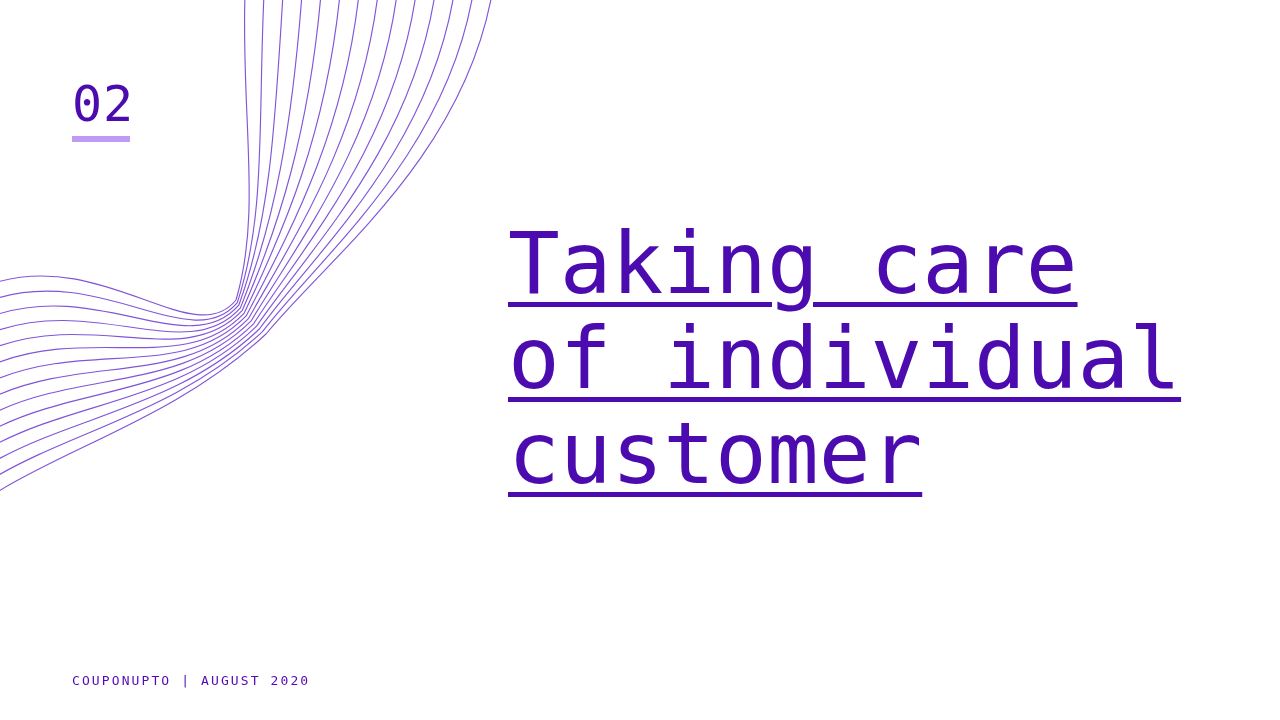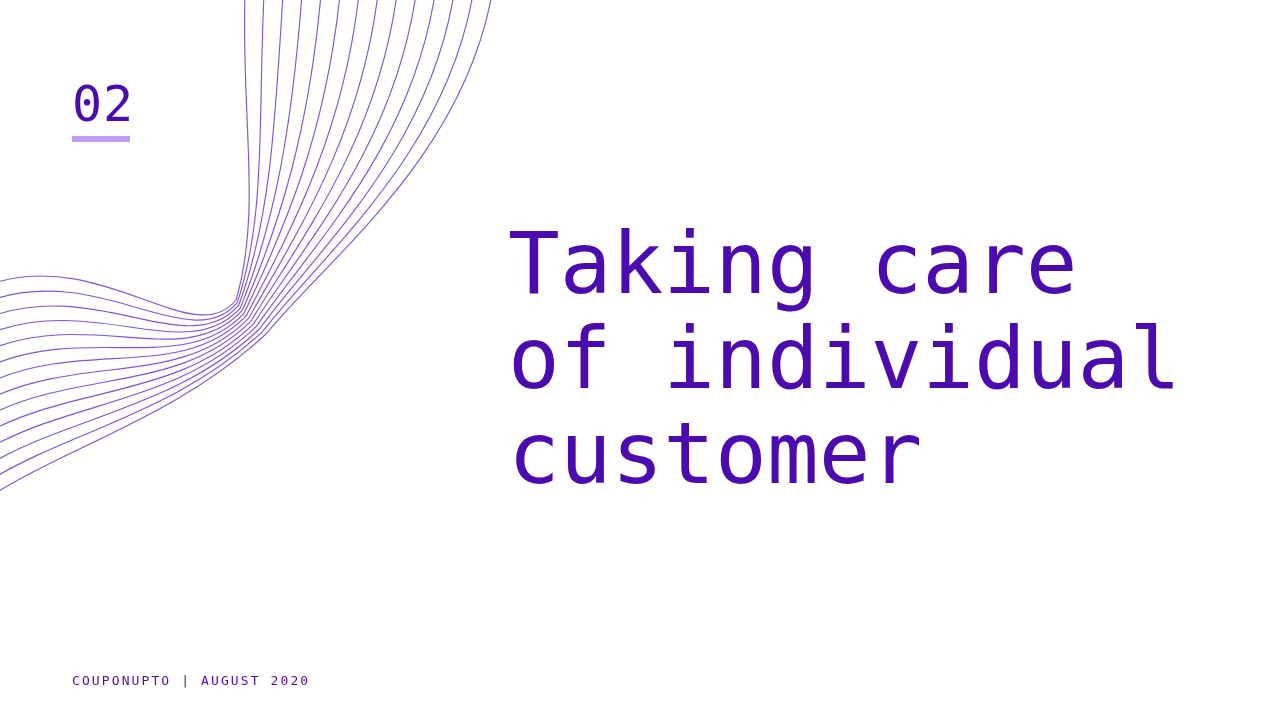--- a/index.html
+++ b/index.html
@@ -65,20 +65,21 @@
   #slide-title {
     position:absolute;
     left:508px;
     top:216px;
     width:720px;
     font-family:"DejaVu Sans Mono", monospace;
     font-size:86px;
     line-height:95px;
     font-weight:400;
     color:#4b0bae;
+    text-decoration:underline;
     text-decoration-thickness:5px;
     text-underline-offset:9px;
     letter-spacing:0px;
     white-space:pre-line;
     word-break:normal;
   }
 
   
   #slide-footer {
     position:absolute;

